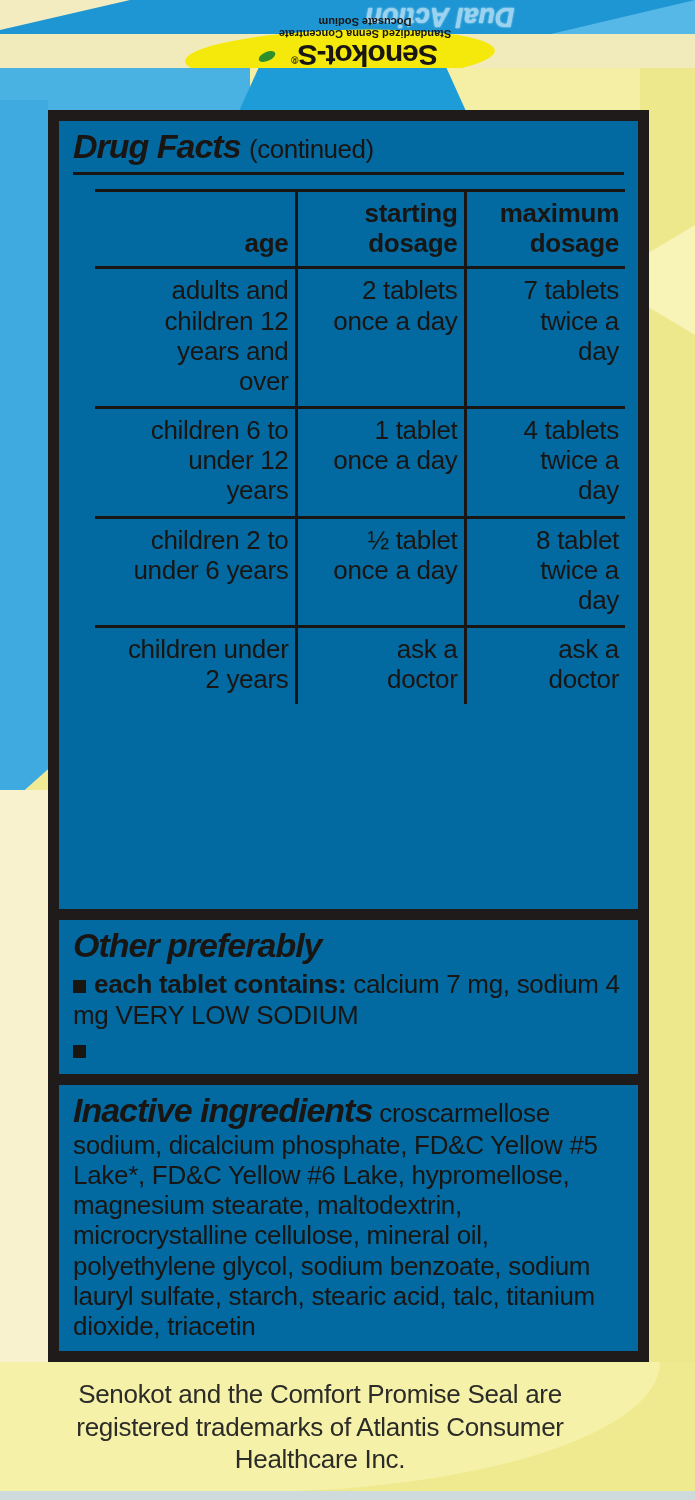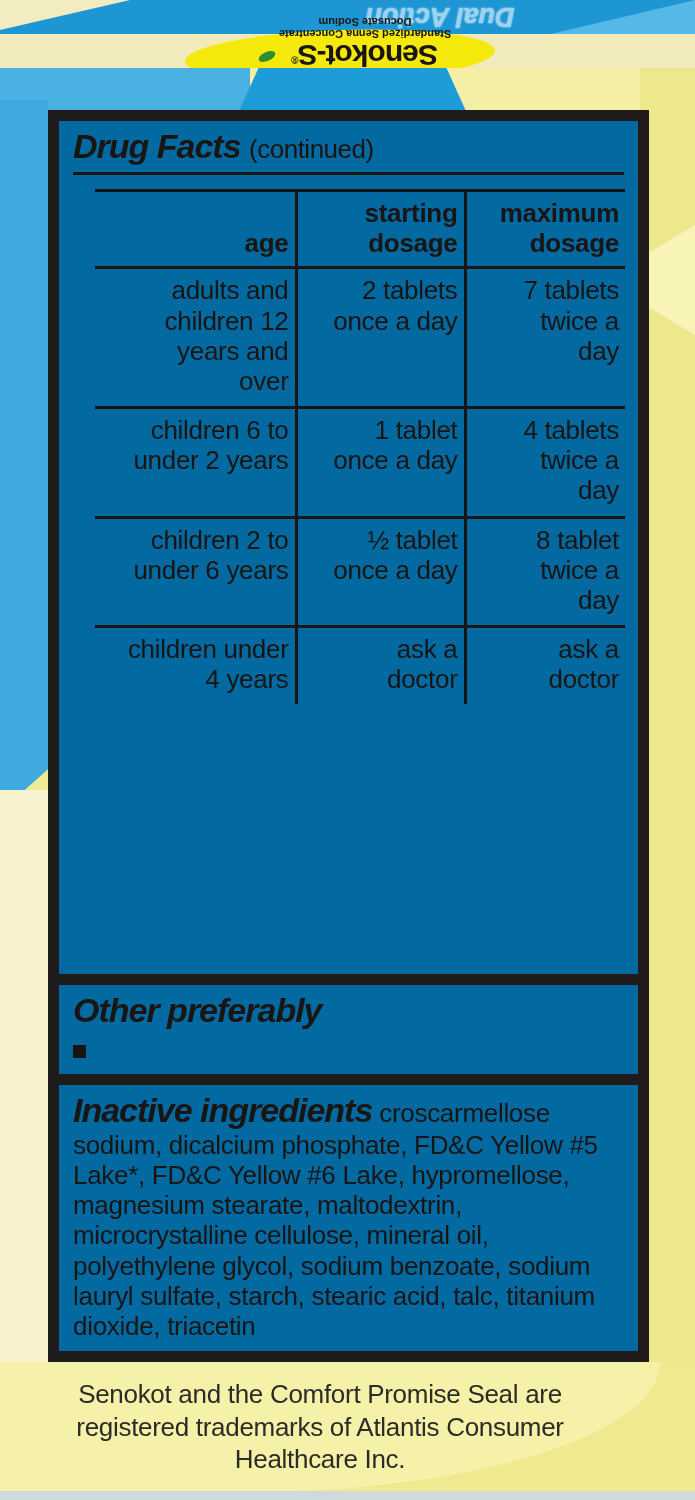--- a/index.html
+++ b/index.html
@@ -129,40 +129,43 @@
         <th>age</th>
         <th>starting dosage</th>
         <th>maximum dosage</th>
       </tr>
       <tr>
         <td>adults and children 12 years and over</td>
         <td>2 tablets once a day</td>
         <td>7 tablets twice a day</td>
       </tr>
       <tr>
-        <td>children 6 to under 2 years</td>
+        <td>children 6 to under 12 years</td>
         <td>1 tablet once a day</td>
         <td>4 tablets twice a day</td>
       </tr>
       <tr>
         <td>children 2 to under 6 years</td>
         <td>½ tablet once a day</td>
         <td>8 tablet twice a day</td>
       </tr>
       <tr>
-        <td>children under 4 years</td>
+        <td>children under 2 years</td>
         <td>ask a doctor</td>
         <td>ask a doctor</td>
       </tr>
     </tbody>
       </table>
   </div>
 
   <div class="section">
     <div class="df-heading">Other preferably</div>
+    <div class="body-text para">
+      <span class="bullet-sq"></span><b>each tablet contains:</b><span> calcium 7 mg, sodium 4 mg VERY LOW SODIUM</span>
+    </div>
     <div class="body-text para">
       <span class="bullet-sq"></span>
     </div>
   </div>
 
   <div class="section">
     <div class="body-text">
       <span class="df-heading" style="display:inline">Inactive ingredients</span><span> croscarmellose sodium, dicalcium phosphate, FD&amp;C Yellow #5 Lake*, FD&amp;C Yellow #6 Lake, hypromellose, magnesium stearate, maltodextrin, microcrystalline cellulose, mineral oil, polyethylene glycol, sodium benzoate, sodium lauryl sulfate, starch, stearic acid, talc, titanium dioxide, triacetin</span>
     </div>
   </div>

